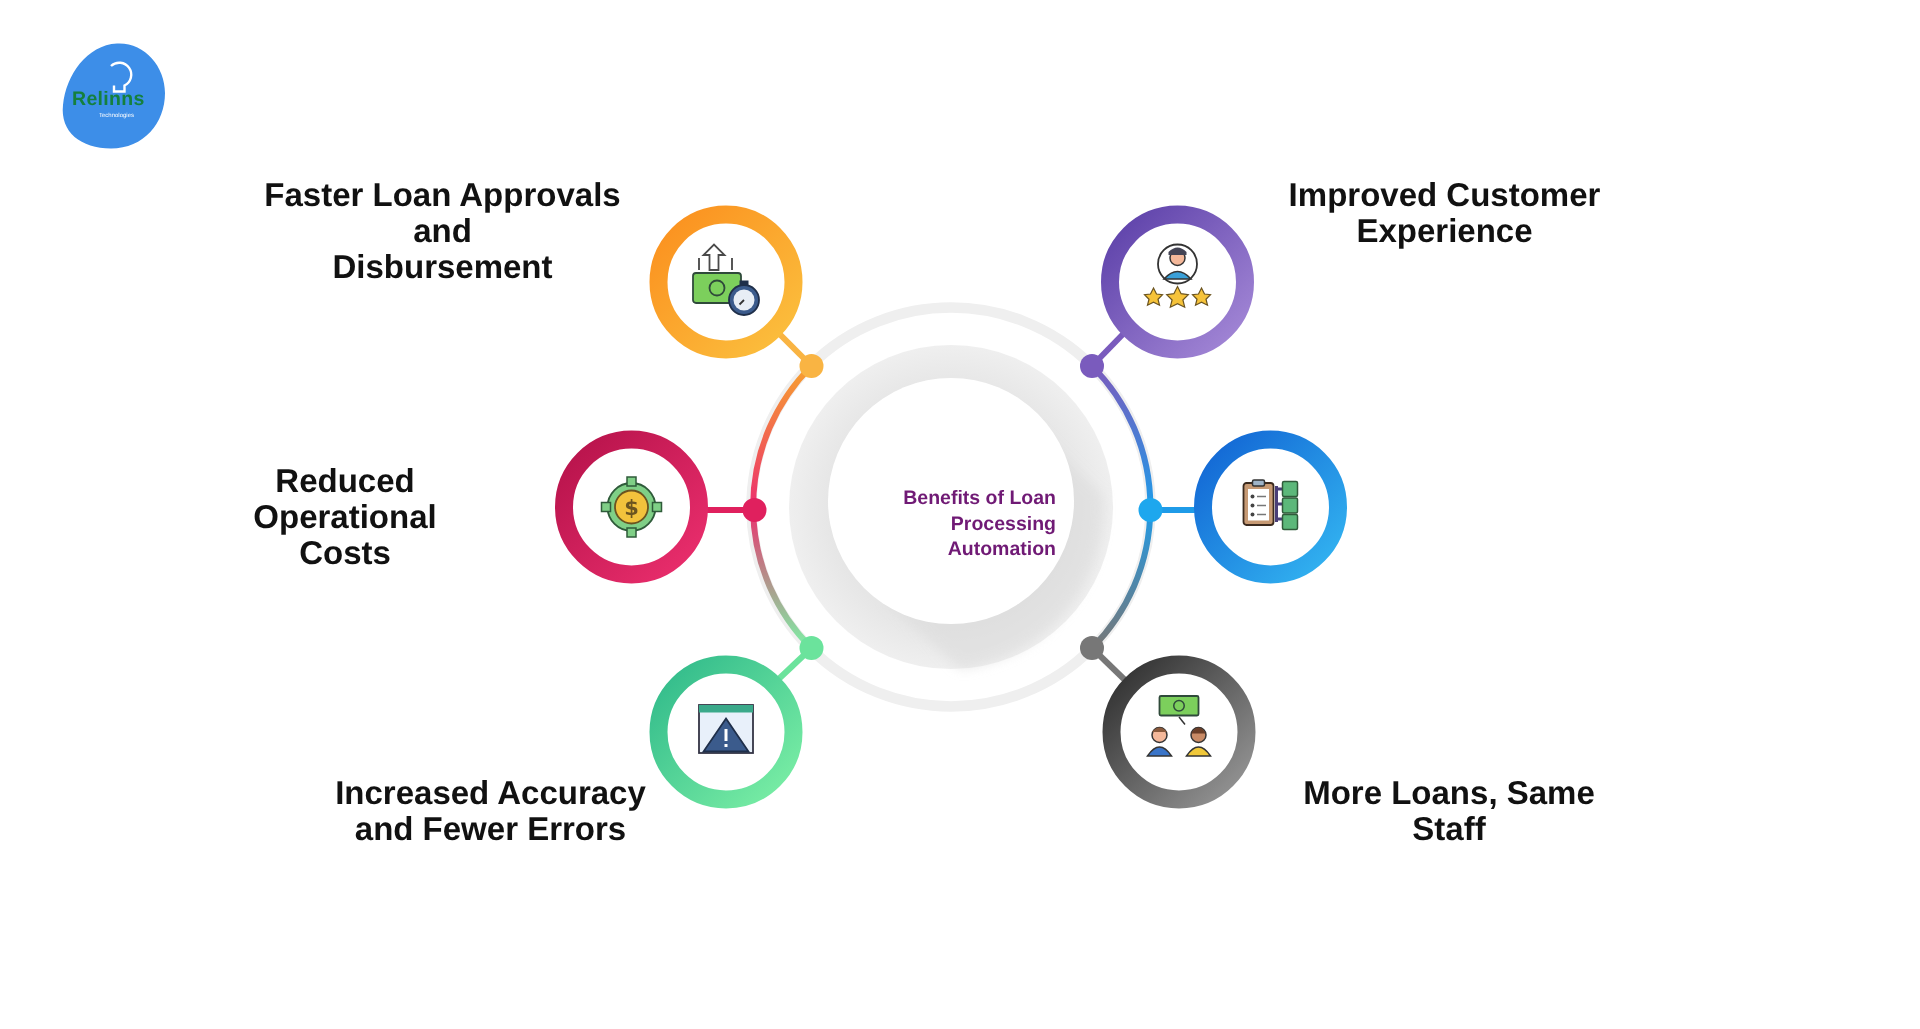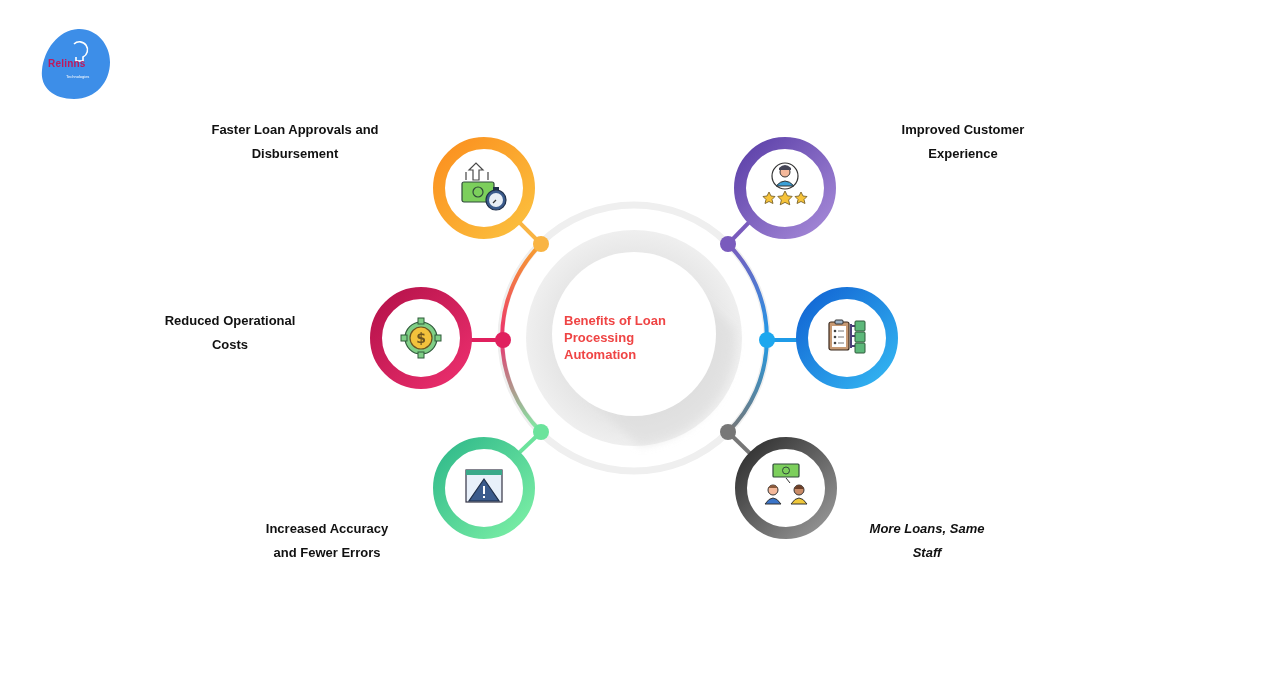--- a/index.html
+++ b/index.html
@@ -1,21 +1,21 @@
 <!DOCTYPE html>
 <html><head>
 <meta charset="utf-8">
 <style>
   html, body { margin: 0; padding: 0; background: #ffffff; }
   body { width: 1280px; height: 686px; position: relative; overflow: hidden; font-family: "Liberation Sans", "DejaVu Sans", sans-serif; }
   .stage { position: absolute; left: 0; top: 0; width: 1280px; height: 686px; }
-  .label { position: absolute; font-weight: bold; font-size: 13px; line-height: 24px; color: #111111; text-align: center; white-space: pre-line; }
-  .logo-text { position: absolute; left: 48px; top: 58px; font-weight: bold; font-size: 10px; color: #be185d; letter-spacing: 0.2px; }
+  .label { position: absolute; font-weight: bold; font-size: 22px; line-height: 24px; color: #111111; text-align: center; white-space: pre-line; }
+  .logo-text { position: absolute; left: 48px; top: 58px; font-weight: bold; font-size: 13px; color: #15803d; letter-spacing: 0.2px; }
   .logo-sub { position: absolute; left: 66px; top: 74px; font-size: 4px; color: #ffffff; }
-  .center-title { position: absolute; left: 564px; top: 312px; width: 140px; text-align: left; font-weight: bold; font-size: 13px; line-height: 17px; color: #ef4444; white-space: pre-line; }
+  .center-title { position: absolute; left: 564px; top: 323px; width: 140px; text-align: right; font-weight: bold; font-size: 13px; line-height: 17px; color: #701a75; white-space: pre-line; }
 </style>
 </head>
 <body>
 
 <div class="stage">
 
   <svg width="1280" height="686" viewBox="0 0 1280 686" style="position:absolute;left:0;top:0;">
     <defs>
       <linearGradient id="gOrange" x1="0" y1="0" x2="1" y2="1">
         <stop offset="0" stop-color="#fb8f1e"></stop>
@@ -195,16 +195,16 @@
 Automation</div>
 
   <div class="label" style="left:160px; top:118px; width:270px;">Faster Loan Approvals and
 Disbursement</div>
   <div class="label" style="left:120px; top:309px; width:220px;">Reduced Operational
 Costs</div>
   <div class="label" style="left:858px; top:118px; width:210px;">Improved Customer
 Experience</div>
   <div class="label" style="left:222px; top:517px; width:210px;">Increased Accuracy
 and Fewer Errors</div>
-  <div class="label" style="left:827px; top:517px; width:200px;font-style:italic;">More Loans, Same
+  <div class="label" style="left:866px; top:517px; width:200px;">More Loans, Same
 Staff</div>
 
 </div>
 
 </body></html>

